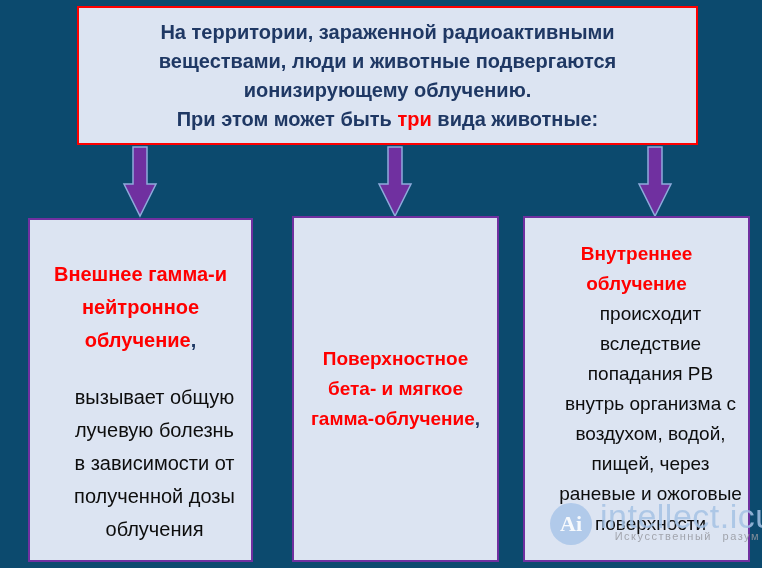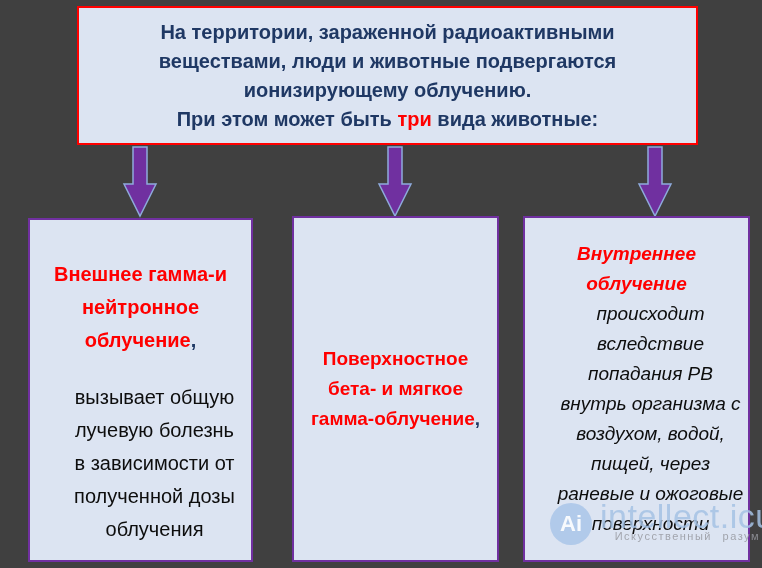--- a/index.html
+++ b/index.html
@@ -5,21 +5,21 @@
   html, body {
     margin: 0;
     padding: 0;
     background: #ffffff;
     font-family: "Liberation Sans", sans-serif;
   }
   .canvas {
     position: relative;
     width: 762px;
     height: 568px;
-    background: #404040;
+    background: #0c4a6e;
     overflow: hidden;
   }
   
   .top-box {
     position: absolute;
     left: 77px; top: 6px;
     width: 617px; height: 135px;
     background: #dce4f2;
     border: 2px solid #ff0000;
     display: flex;
@@ -64,41 +64,42 @@
     white-space: pre-line;
     font-weight: bold;
   }
   .body-text {
     white-space: pre-line;
     color: #0d0d0d;
     padding-left: 28px;
   }
   .box1 .heading, .box1 .body-text { font-size: 20px; line-height: 33px; margin-top: 24px; }
   .box2 .heading, .box2 .body-text { font-size: 19px; line-height: 30px; }
-  .box3 .heading, .box3 .body-text { font-size: 19px; line-height: 30px; font-style: italic; }
+  .box3 .heading, .box3 .body-text { font-size: 19px; line-height: 30px; }
   
   .watermark {
     position: absolute;
     left: 550px; top: 503px;
     display: flex;
     align-items: flex-start;
     z-index: 5;
     pointer-events: none;
   }
   .wm-logo {
     width: 42px; height: 42px;
     border-radius: 50%;
     background: rgba(142, 180, 227, 0.55);
     color: rgba(255, 255, 255, 0.9);
     font-weight: bold;
     font-size: 22px;
     display: flex;
     align-items: center;
     justify-content: center;
     flex: 0 0 auto;
+    font-family: Liberation Serif, serif;
   }
   .wm-text { margin-left: 8px; }
   .wm-title {
     font-size: 34px;
     line-height: 27px;
     color: rgba(164, 194, 228, 0.85);
     letter-spacing: 0.5px;
   }
   .wm-subtitle {
     margin-top: 0;

